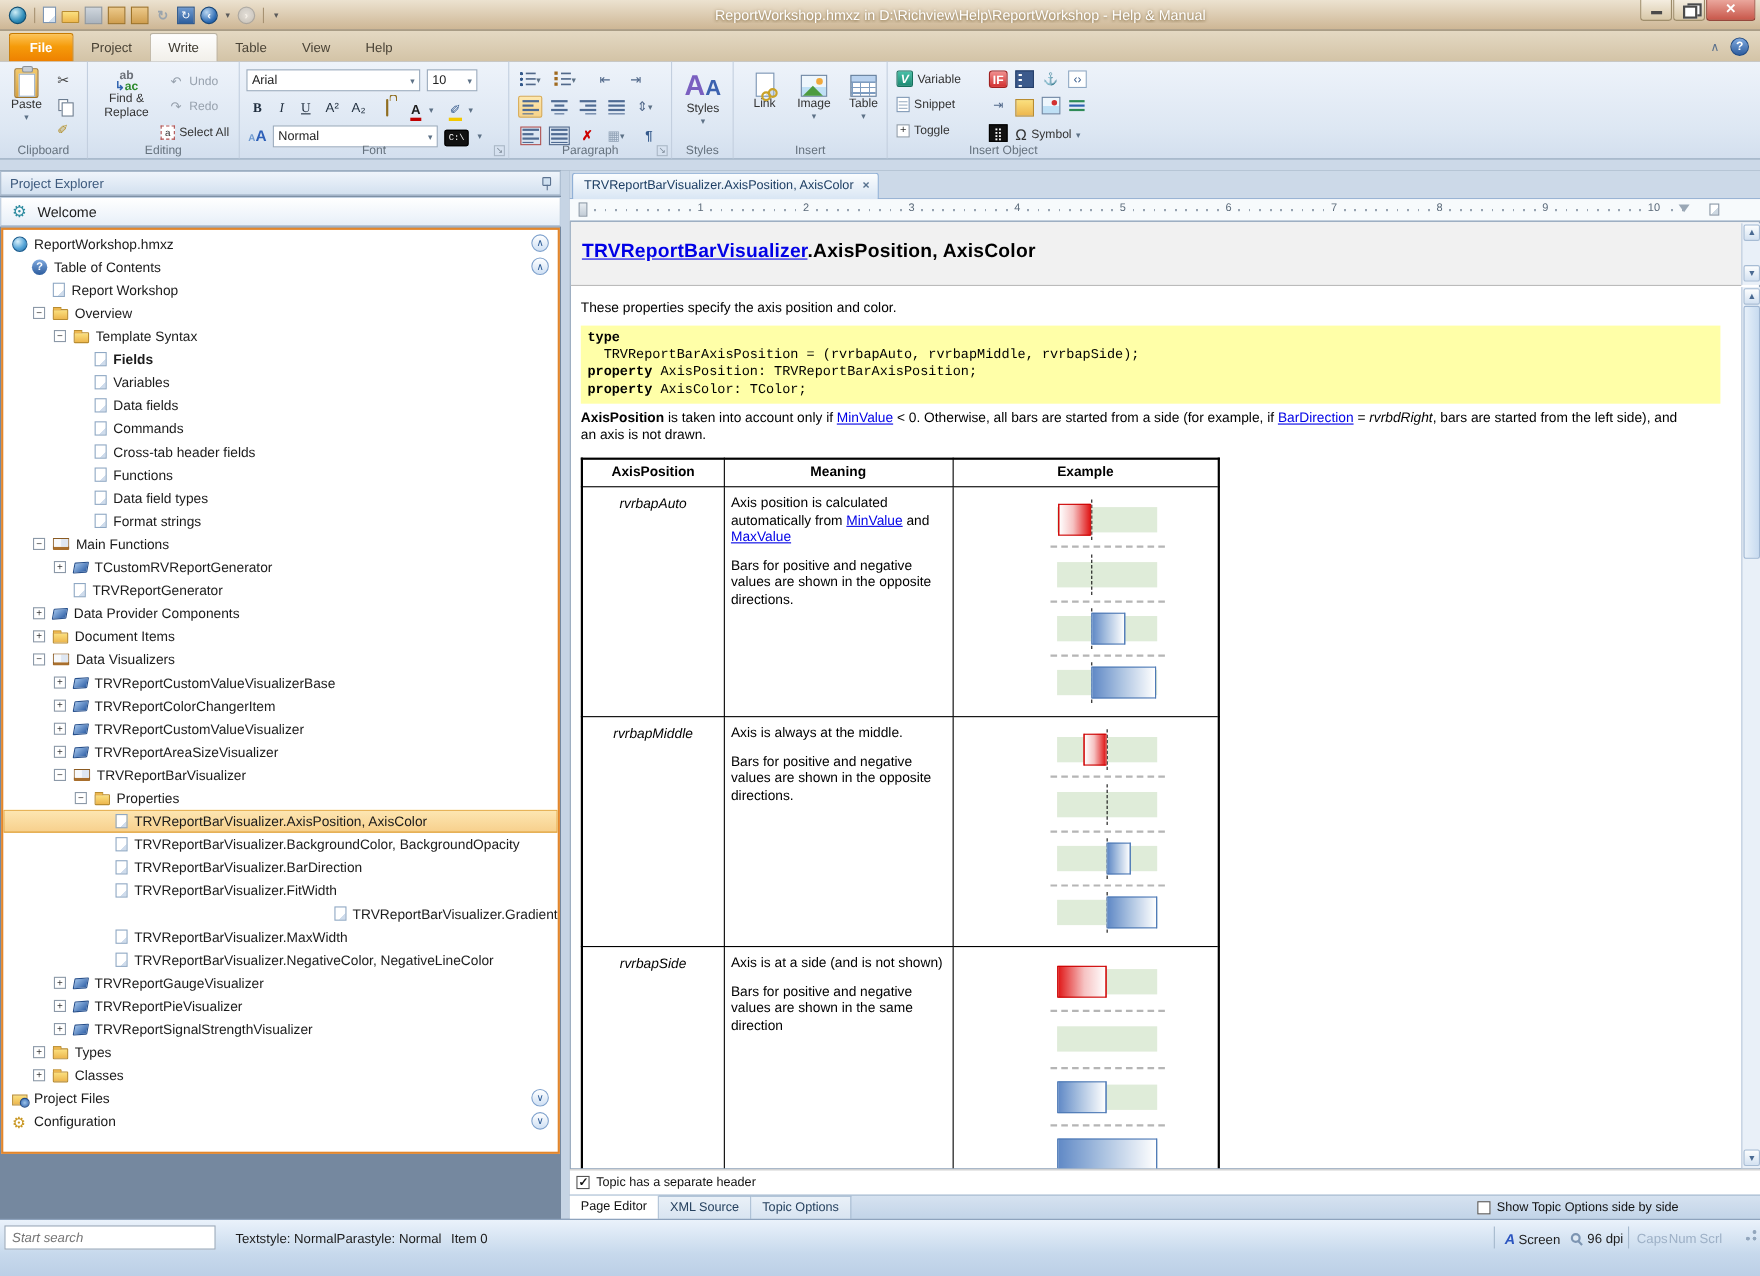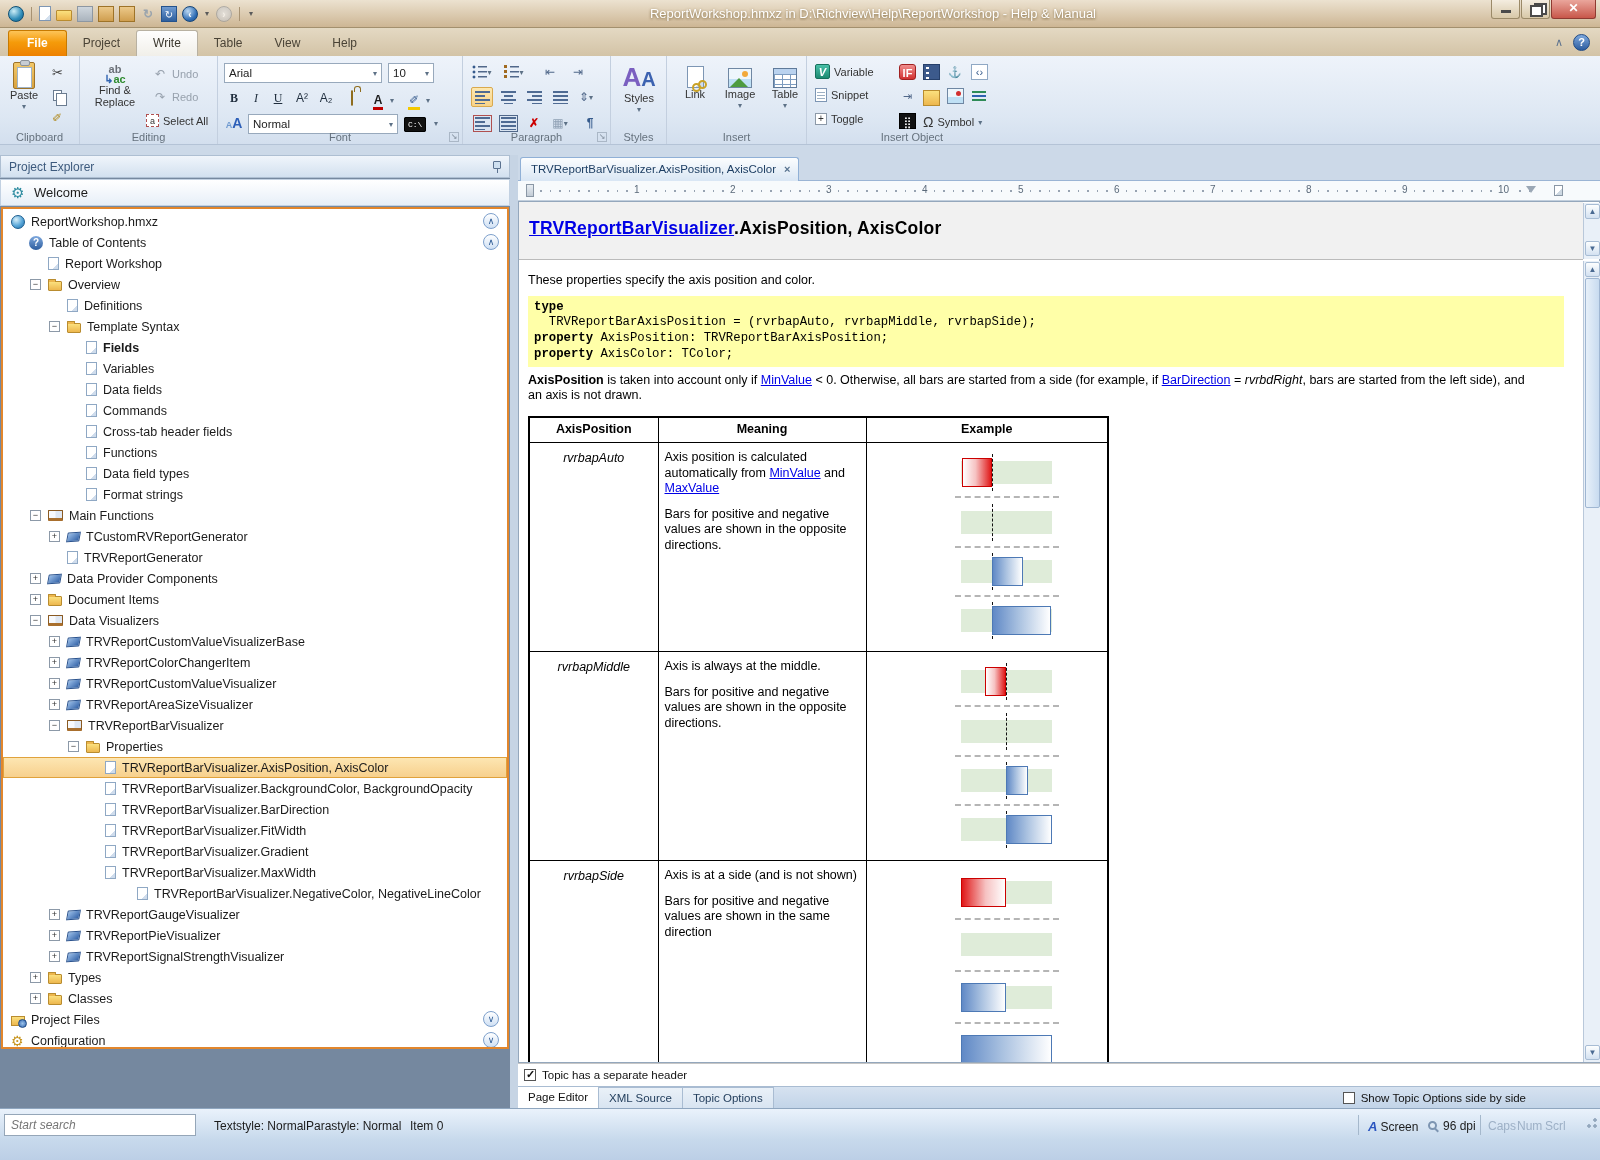--- a/index.html
+++ b/index.html
@@ -458,25 +458,20 @@
         <span class="texp" style="visibility: hidden;"></span>
         <span class="ticon i-page"></span>
         <span class="tlab">Report Workshop</span>
       </div>
       <div class="trow" style="padding-left: 27px;">
         <span class="texp">−</span>
         <span class="ticon i-folder"></span>
         <span class="tlab">Overview</span>
       </div>
       <div class="trow" style="padding-left: 46px;">
-        <span class="texp" style="visibility: hidden;"></span>
-        <span class="ticon i-page"></span>
-        <span class="tlab">Definitions</span>
-      </div>
-      <div class="trow" style="padding-left: 46px;">
         <span class="texp">−</span>
         <span class="ticon i-folder"></span>
         <span class="tlab">Template Syntax</span>
       </div>
       <div class="trow" style="padding-left: 65px; font-weight: bold;">
         <span class="texp" style="visibility: hidden;"></span>
         <span class="ticon i-page"></span>
         <span class="tlab">Fields</span>
       </div>
       <div class="trow" style="padding-left: 65px;">
@@ -587,31 +582,31 @@
       <div class="trow" style="padding-left: 84px;">
         <span class="texp" style="visibility: hidden;"></span>
         <span class="ticon i-page"></span>
         <span class="tlab">TRVReportBarVisualizer.BarDirection</span>
       </div>
       <div class="trow" style="padding-left: 84px;">
         <span class="texp" style="visibility: hidden;"></span>
         <span class="ticon i-page"></span>
         <span class="tlab">TRVReportBarVisualizer.FitWidth</span>
       </div>
+      <div class="trow" style="padding-left: 84px; justify-content: flex-end;">
+        <span class="texp" style="visibility: hidden;"></span>
+        <span class="ticon i-page"></span>
+        <span class="tlab">TRVReportBarVisualizer.Gradient</span>
+      </div>
       <div class="trow" style="padding-left: 84px;">
         <span class="texp" style="visibility: hidden;"></span>
         <span class="ticon i-page"></span>
-        <span class="tlab">TRVReportBarVisualizer.Gradient</span>
+        <span class="tlab">TRVReportBarVisualizer.MaxWidth</span>
       </div>
       <div class="trow" style="padding-left: 84px;">
-        <span class="texp" style="visibility: hidden;"></span>
-        <span class="ticon i-page"></span>
-        <span class="tlab">TRVReportBarVisualizer.MaxWidth</span>
-      </div>
-      <div class="trow" style="padding-left: 116px;">
         <span class="texp" style="visibility: hidden;"></span>
         <span class="ticon i-page"></span>
         <span class="tlab">TRVReportBarVisualizer.NegativeColor, NegativeLineColor</span>
       </div>
       <div class="trow" style="padding-left: 46px;">
         <span class="texp">+</span>
         <span class="ticon i-book"></span>
         <span class="tlab">TRVReportGaugeVisualizer</span>
       </div>
       <div class="trow" style="padding-left: 46px;">

